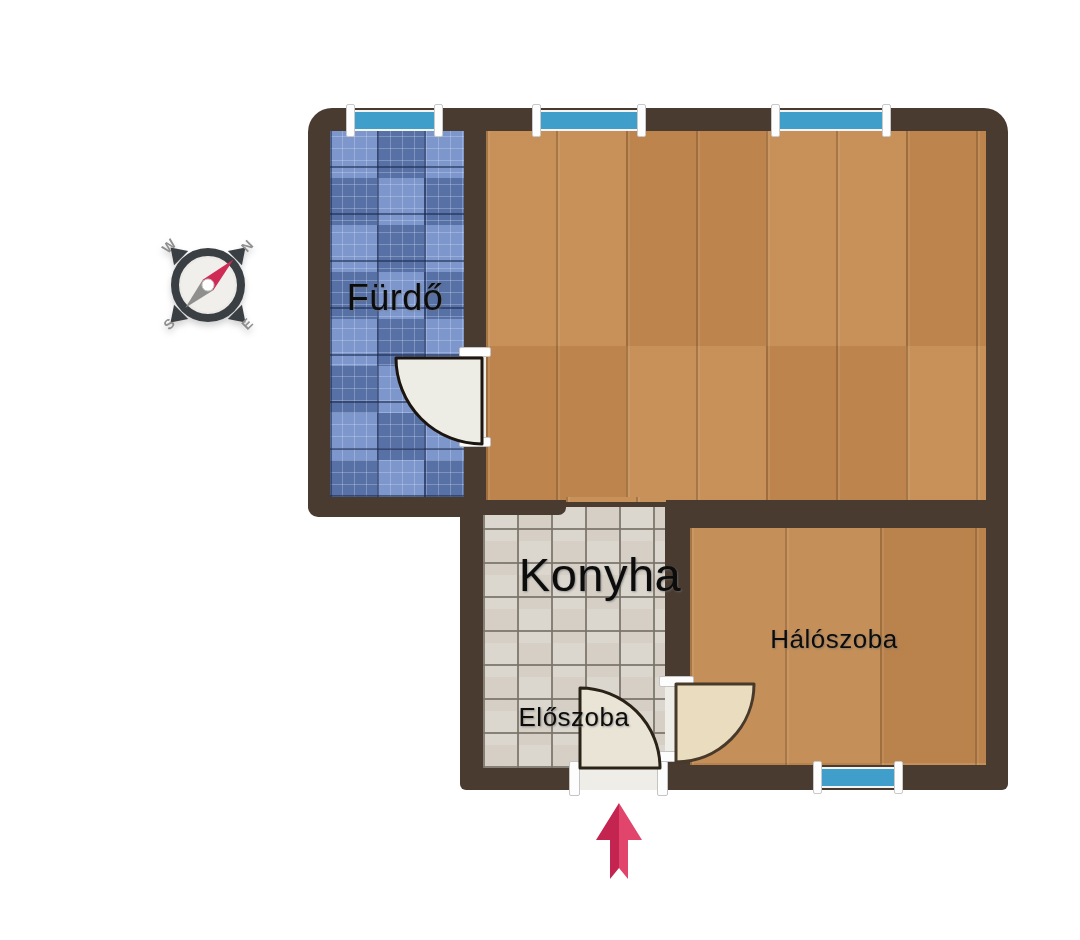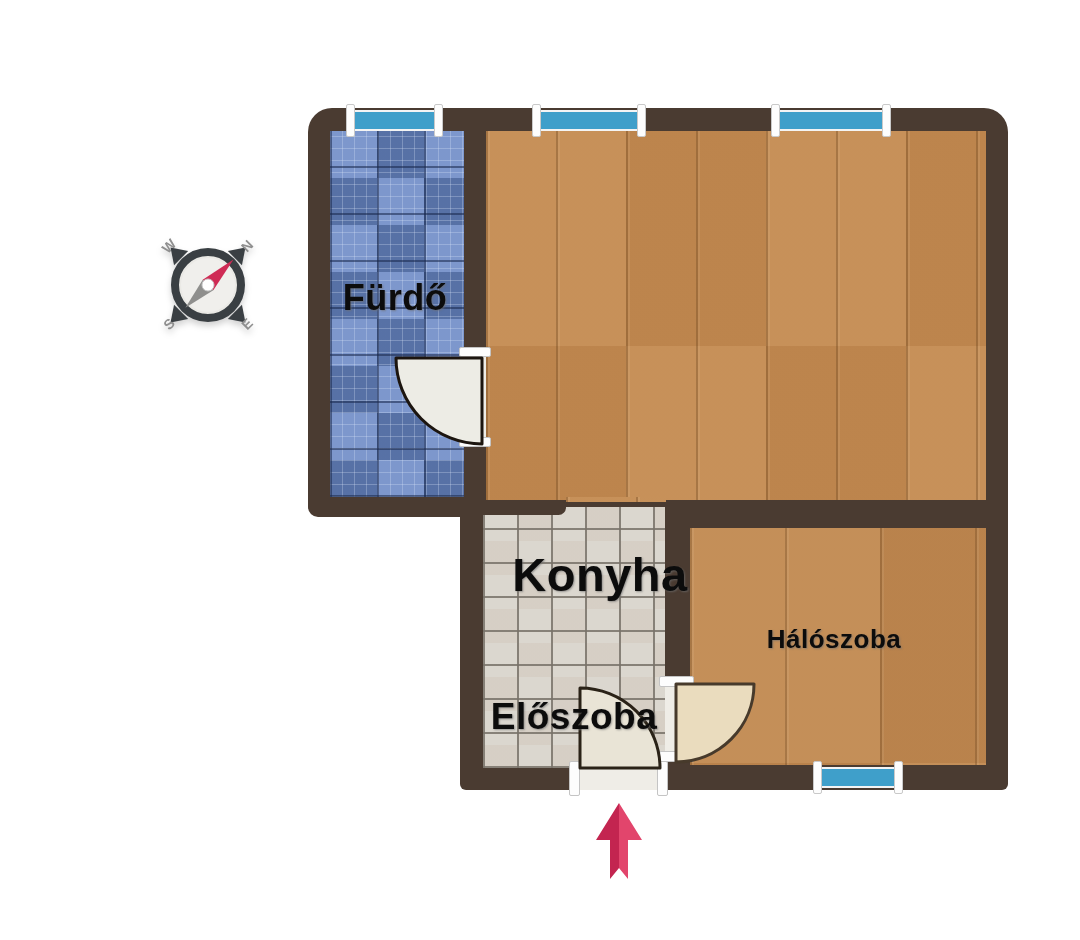--- a/index.html
+++ b/index.html
@@ -72,27 +72,27 @@
   #jamb-entry-a{left:569px;top:761px;width:9px;height:33px;}
   #jamb-entry-b{left:657px;top:761px;width:9px;height:33px;}
   #jamb-bed-a{left:659px;top:676px;width:33px;height:9px;}
   #jamb-bed-b{left:659px;top:751px;width:33px;height:9px;}
   
   #door-bath{left:378px;top:352px;}
   #door-entry{left:574px;top:682px;}
   #door-bed{left:670px;top:678px;}
   
   .room-label{
-    transform:translate(-50%,-50%);font-weight:bold;color:#0c0c0c;white-space:nowrap;
+    transform:translate(-50%,-50%);font-weight:normal;color:#0c0c0c;white-space:nowrap;
     text-shadow:1px 1px 2px rgba(110,110,110,.65);letter-spacing:.5px;
   }
   #label-furdo{left:395px;top:298px;font-size:36px;}
   #label-nappali{left:706px;top:314px;font-size:37px;}
   #label-konyha{left:572px;top:574px;font-size:47px;margin-left:28px;}
-  #label-eloszoba{left:574px;top:717px;font-size:37px;}
+  #label-eloszoba{left:574px;top:717px;font-size:26px;}
   #label-haloszoba{left:834px;top:639px;font-size:26px;}
   
   #compass{left:150px;top:227px;filter:drop-shadow(0 4px 3px rgba(0,0,0,.18));}
   #entry-arrow{left:593px;top:803px;}
   .compass-letter{font-family:"Liberation Sans",sans-serif;font-size:14px;font-weight:bold;fill:#8f8f8f;}
 </style>
 </head>
 <body>
 
 <div id="canvas">

